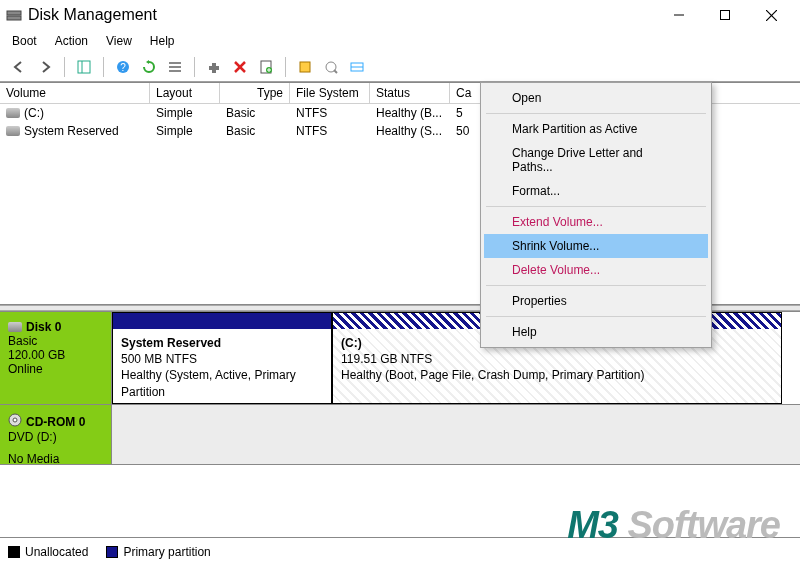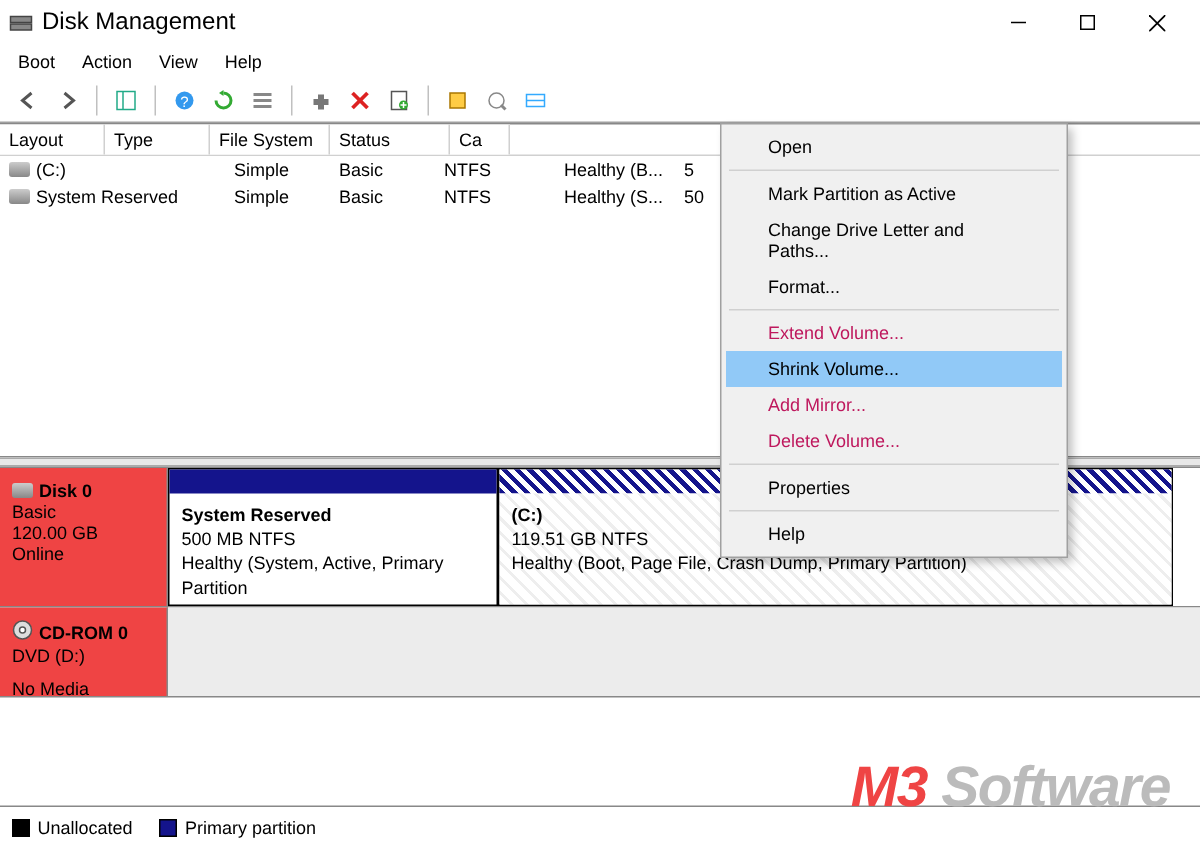--- a/index.html
+++ b/index.html
@@ -15,44 +15,44 @@
 .tb-group { display: flex; align-items: center; gap: 4px; padding: 0 4px; }
 .tb-sep { width: 1px; height: 20px; background: #c0c0c0; margin: 0 2px; }
 .tb-btn { width: 22px; height: 22px; display: flex; align-items: center; justify-content: center; font-size: 14px; }
 .volume-table { border-bottom: 1px solid #888; }
 .vt-header { display: flex; background: #fff; border-top: 1px solid #888; border-bottom: 1px solid #d0d0d0; }
 .vt-col { border-right: 1px solid #d0d0d0; padding: 3px 6px; font-size: 12px; background: #fff; }
 .vt-body { background: #fff; min-height: 200px; }
 .vt-row { display: flex; padding: 1px 0; }
 .vt-cell { padding: 1px 6px; display: flex; align-items: center; gap: 4px; }
 .drive-icon { display: inline-block; width: 14px; height: 10px; background: linear-gradient(#ccc,#888); border-radius: 2px; }
-.col-volume { width: 150px; } .col-layout { width: 70px; } .col-type { width: 70px; }
+.col-volume { width: 150px; } .col-layout { width: 70px; } .col-type { width: 70px; text-align: right; }
 .col-fs { width: 80px; } .col-status { width: 80px; } .col-cap { width: 40px; }
 .separator-bar { height: 6px; background: #e8e8e8; border-top: 1px solid #aaa; border-bottom: 1px solid #aaa; }
 .disk-panel { border-top: 1px solid #888; }
 .disk-row { display: flex; border-bottom: 1px solid #888; }
-.disk-info { width: 112px; padding: 8px; border-right: 1px solid #888; background: #ef4444; }
+.disk-info { width: 112px; padding: 8px; border-right: 1px solid #888; background: #84cc16; }
 .disk-info .dtitle { font-weight: bold; display: flex; align-items: center; gap: 4px; }
 .partitions { flex: 1; display: flex; }
 .partition { border: 1px solid #000; margin: 0; position: relative; }
 .part-header { height: 16px; background: #14148c; }
 .part-header.selected { background: repeating-linear-gradient(45deg,#14148c,#14148c 3px,#fff 3px,#fff 6px); }
 .part-body { padding: 6px 8px; font-size: 12px; line-height: 1.35; }
 .part-body.selected { background: repeating-linear-gradient(45deg,#fff,#fff 5px,#eee 5px,#eee 7px); }
 .empty-media { flex: 1; background: #ececec; }
 .legend { position: absolute; bottom: 0; left: 0; right: 0; height: 28px; border-top: 1px solid #888; display: flex; align-items: center; padding: 3px 8px; gap: 18px; background: #fff; }
 .legend-item { display: flex; align-items: center; gap: 5px; }
 .legend-sw { width: 12px; height: 12px; border: 1px solid #000; }
 .context-menu { position: absolute; left: 480px; top: 82px; width: 232px; background: #f0f0f0; border: 1px solid #a0a0a0; box-shadow: 3px 3px 6px rgba(0,0,0,0.25); padding: 3px; z-index: 100; }
 .cm-item { padding: 5px 28px 5px 28px; font-size: 12px; }
 .cm-item.disabled { color: #be185d; }
 .cm-item.hover { background: #91c9f7; }
 .cm-sep { height: 1px; background: #d0d0d0; margin: 3px 2px; }
 .watermark { position: absolute; right: 20px; bottom: 18px; font-size: 38px; font-weight: bold; font-style: italic; color: #bbb; font-family: Arial, sans-serif; letter-spacing: -1px; z-index: 5; }
-.watermark .m3 { color: #ef4444; }
+.watermark .m3 { color: #0f766e; }
 </style>
 </head>
 <body>
 
 <div class="titlebar">
   <span class="icon">
     <svg width="16" height="16">
         <rect x="1" y="4" width="14" height="4" fill="#888" stroke="#444"></rect>
         <rect x="1" y="9" width="14" height="4" fill="#888" stroke="#444"></rect>
       </svg>
@@ -168,20 +168,21 @@
         <svg width="14" height="14">
           <rect x="1" y="3" width="12" height="8" fill="none" stroke="#3af"></rect>
           <line x1="1" y1="7" x2="13" y2="7" stroke="#3af"></line>
         </svg>
       </div>
   </div>
 </div>
 
 <div class="volume-table">
   <div class="vt-header">
+    <div class="vt-col col-volume">Volume</div>
     <div class="vt-col col-layout">Layout</div>
     <div class="vt-col col-type">Type</div>
     <div class="vt-col col-fs">File System</div>
     <div class="vt-col col-status">Status</div>
     <div class="vt-col col-cap">Ca</div>
   </div>
   <div class="vt-body" id="vt-body">
       <div class="vt-row">
         <div class="vt-cell col-volume">
           <span class="drive-icon"></span>
@@ -265,19 +266,18 @@
 
 <div class="context-menu" id="ctx">
     <div class="cm-item">Open</div>
     <div class="cm-sep"></div>
     <div class="cm-item">Mark Partition as Active</div>
     <div class="cm-item">Change Drive Letter and Paths...</div>
     <div class="cm-item">Format...</div>
     <div class="cm-sep"></div>
     <div class="cm-item disabled">Extend Volume...</div>
     <div class="cm-item hover">Shrink Volume...</div>
-    <div class="cm-item disabled">Add Mirror...</div>
     <div class="cm-item disabled">Delete Volume...</div>
     <div class="cm-sep"></div>
     <div class="cm-item">Properties</div>
     <div class="cm-sep"></div>
     <div class="cm-item">Help</div>
   </div>
 
 </body></html>

